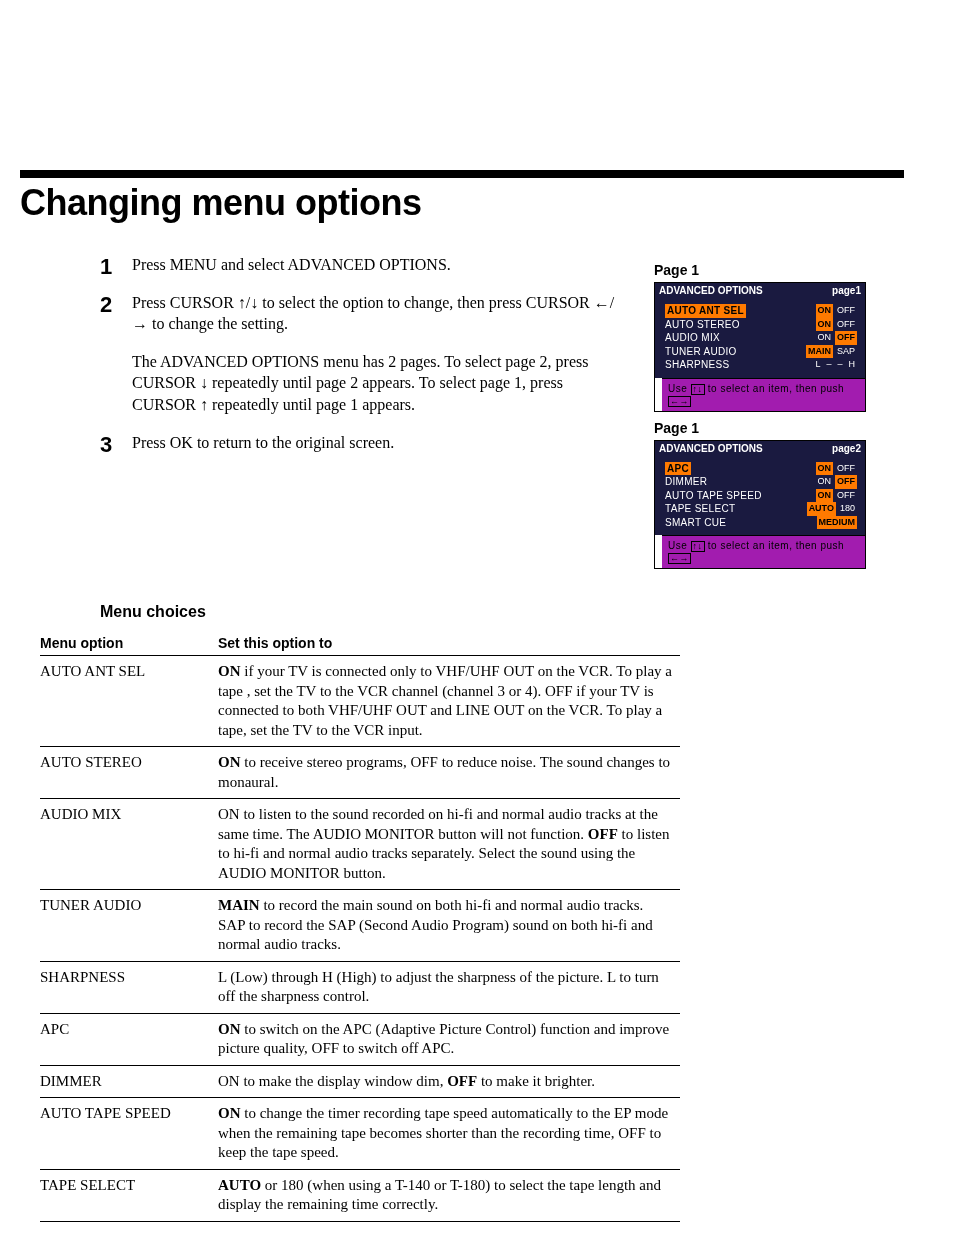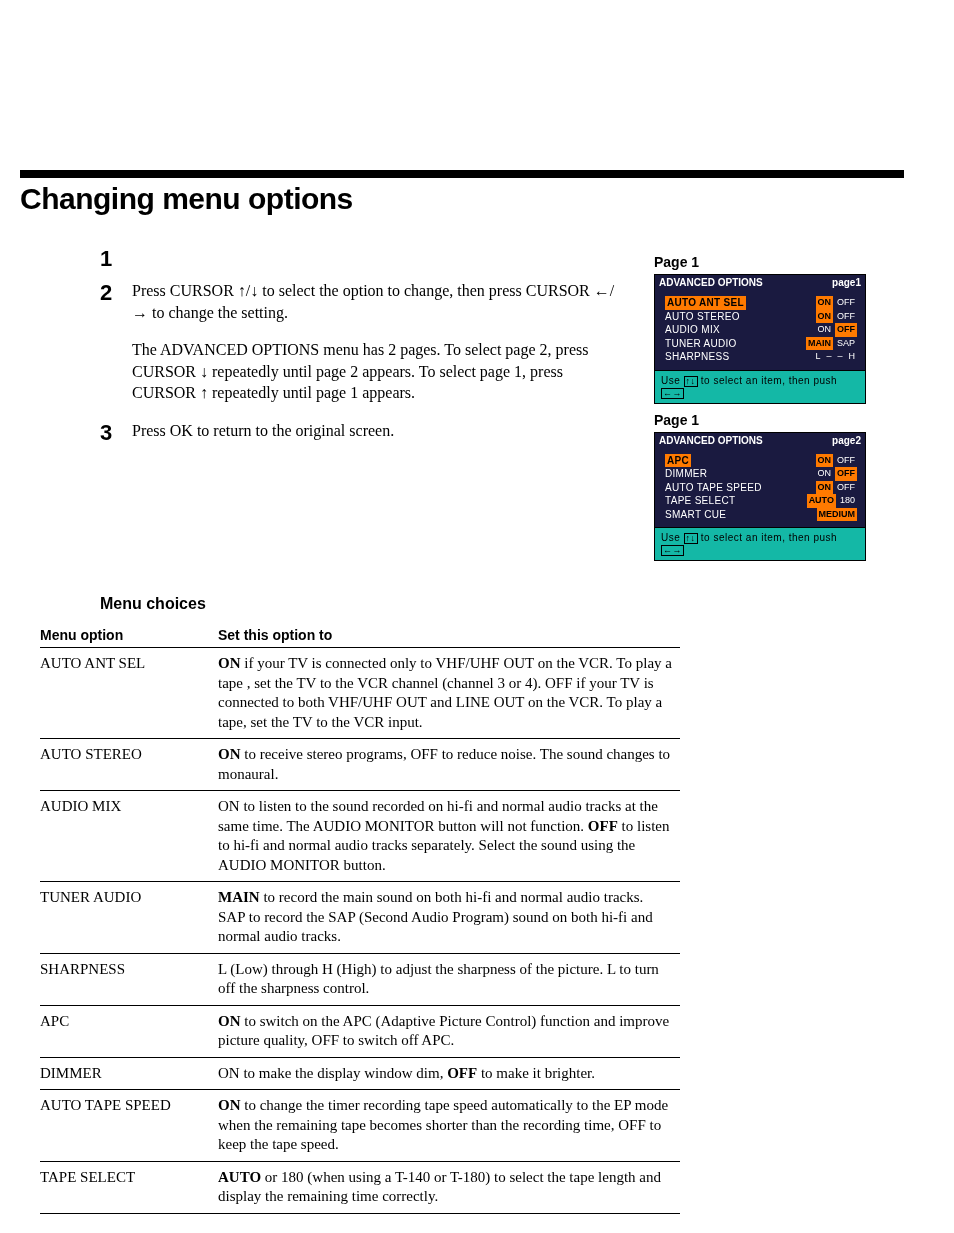--- a/index.html
+++ b/index.html
@@ -14,21 +14,21 @@
   .page {
     padding: 30px 50px 30px 20px;
   }
   .title-bar {
     border-top: 8px solid #000;
     margin-top: 140px;
   }
   .title {
     font-family: Arial, Helvetica, sans-serif;
     font-weight: 900;
-    font-size: 30px;
+    font-size: 36px;
     margin: 4px 0 30px 0;
     letter-spacing: -0.5px;
   }
   .two-col {
     display: flex;
     gap: 20px;
     align-items: flex-start;
   }
   .left-col {
     flex: 1;
@@ -101,25 +101,26 @@
     line-height: 1.35;
   }
   .osd-row .opt { letter-spacing: 0.3px; }
   .osd-row .vals { display: flex; gap: 2px; }
   .osd-row .vals span {
     padding: 0 2px;
     font-size: 9px;
   }
   .osd-row .hl { background: #ff7a00; color: #000; font-weight: 700; }
   .osd-instr {
-    background: #14b8a6;
+    background: #a21caf;
     font-size: 10px;
     padding: 4px 6px;
     border-top: 1px solid #000;
     letter-spacing: 0.5px;
+    margin-left: 7px;
   }
   .boxed-arrow {
     border: 1px solid #000;
     padding: 0 1px;
     display: inline-block;
     font-size: 9px;
     line-height: 1;
   }
 
   
@@ -153,20 +154,23 @@
 
 <div class="page">
 
   <div class="title-bar"></div>
   <div class="title">Changing menu options</div>
 
   <div class="two-col">
     <div class="left-col" id="steps">
         <div class="step">
           <div class="step-num">1</div>
+          <div class="step-body">
+            <p>Press MENU and select ADVANCED OPTIONS.</p>
+          </div>
         </div>
         <div class="step">
           <div class="step-num">2</div>
           <div class="step-body">
             <p>Press CURSOR <span class="arrow-icon">↑</span>/<span class="arrow-icon">↓</span> to select the option to change, then press CURSOR <span class="arrow-icon">←</span>/<span class="arrow-icon">→</span> to change the setting.</p>
           </div>
         </div>
         <div class="step">
           <div class="step-num">&nbsp;</div>
           <div class="step-body">

